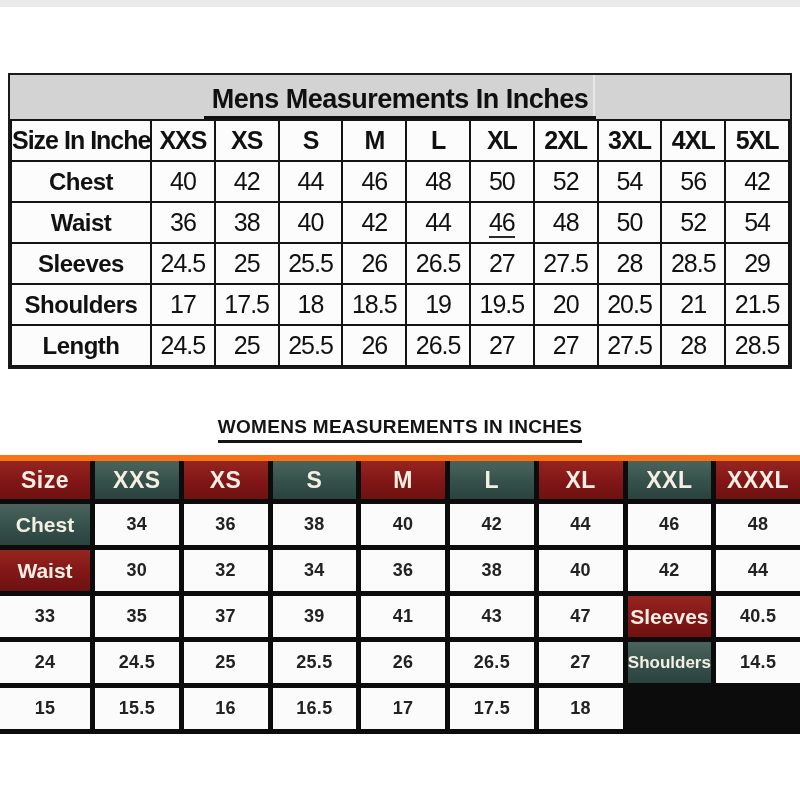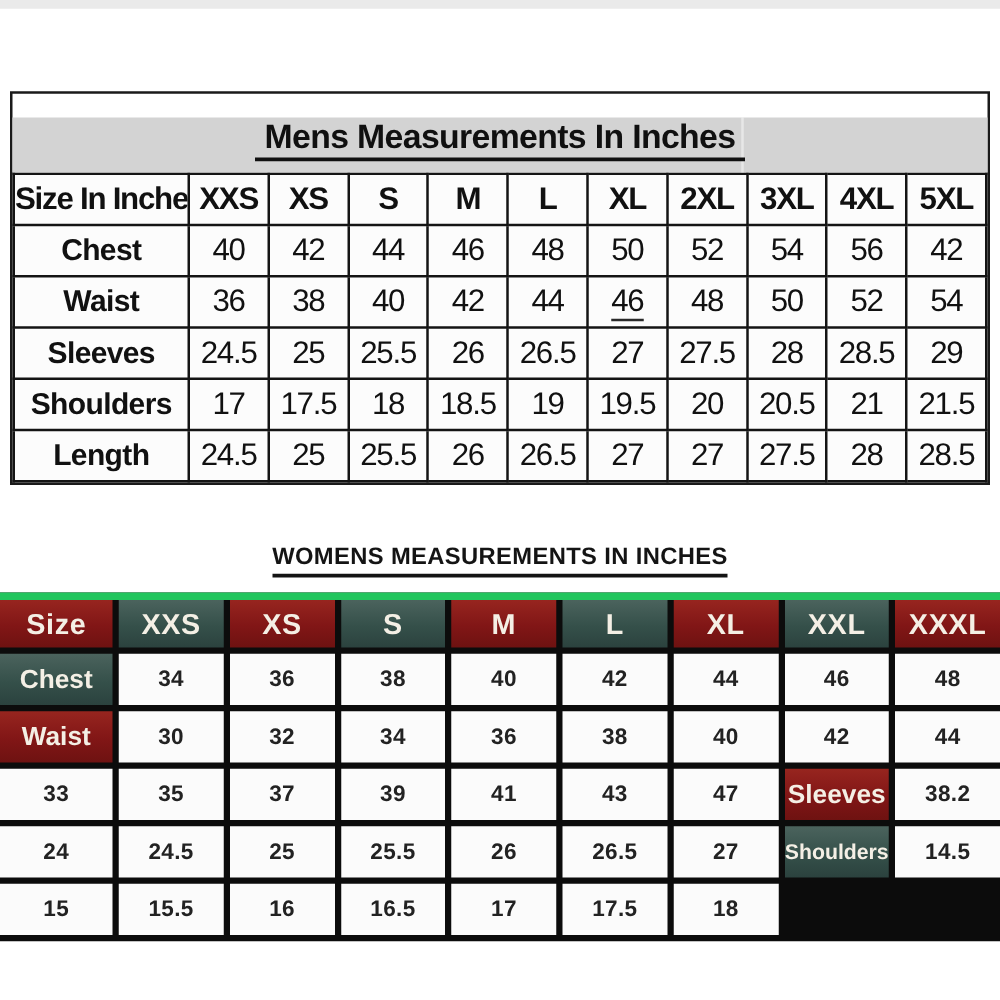--- a/index.html
+++ b/index.html
@@ -8,23 +8,22 @@
     background: #ffffff;
     font-family: "Liberation Sans", sans-serif;
     position: relative;
   }
   .top-strip { height: 7px; background: #eaeaea; }
 
   
   .mens-wrap { margin: 66px 8px 0; border: 2px solid #1a1a1a; }
   .mens-title-band {
     height: 44px; background: #d3d3d3;
-    display: flex; align-items: flex-start; justify-content: center;
+    display: flex; align-items: flex-end; justify-content: center;
     position: relative;
-    margin-top: 19px;
   }
   .mens-title-band::after { 
     content: ""; position: absolute; right: 195px; top: 0; bottom: 0;
     width: 2px; background: rgba(255,255,255,0.45);
   }
   .mens-title {
     font-size: 27px; font-weight: 700; letter-spacing: -0.5px; color: #101010;
     border-bottom: 3px solid #101010; padding: 0 8px 1px; white-space: nowrap;
     z-index: 1;
   }
@@ -44,21 +43,21 @@
   .womens-title-row { margin: 42px 0 16px; text-align: center; }
   .womens-title {
     font-size: 19px; font-weight: 700; color: #141414; letter-spacing: 0.3px;
     border-bottom: 3px solid #141414; padding-bottom: 3px; white-space: nowrap;
   }
 
   
   .womens-grid {
     width: 800px; box-sizing: border-box;
     background: #0c0c0c;
-    border-top: 6px solid #22c55e;
+    border-top: 6px solid #f97316;
     padding-bottom: 5px;
     display: grid;
     grid-template-columns: 90px repeat(8, 1fr);
     grid-template-rows: 38px repeat(5, 41px);
     gap: 5px;
   }
   .wcell { display: flex; align-items: center; justify-content: center; white-space: nowrap; overflow: hidden; }
   .maroon { background: linear-gradient(180deg, #97251f 0%, #811616 55%, #6e1211 100%); color: #f4efe5; }
   .teal   { background: linear-gradient(180deg, #4b635d 0%, #35504a 55%, #2b423e 100%); color: #f4efe5; }
   .head   { font-weight: 700; font-size: 23px; letter-spacing: 0.5px; }
@@ -194,21 +193,21 @@
     <div class="wcell wval">42</div>
     <div class="wcell wval">44</div>
     <div class="wcell wval">33</div>
     <div class="wcell wval">35</div>
     <div class="wcell wval">37</div>
     <div class="wcell wval">39</div>
     <div class="wcell wval">41</div>
     <div class="wcell wval">43</div>
     <div class="wcell wval">47</div>
     <div class="wcell wlabel maroon">Sleeves</div>
-    <div class="wcell wval">38.2</div>
+    <div class="wcell wval">40.5</div>
     <div class="wcell wval">24</div>
     <div class="wcell wval">24.5</div>
     <div class="wcell wval">25</div>
     <div class="wcell wval">25.5</div>
     <div class="wcell wval">26</div>
     <div class="wcell wval">26.5</div>
     <div class="wcell wval">27</div>
     <div class="wcell wlabel teal small">Shoulders</div>
     <div class="wcell wval">14.5</div>
     <div class="wcell wval">15</div>

